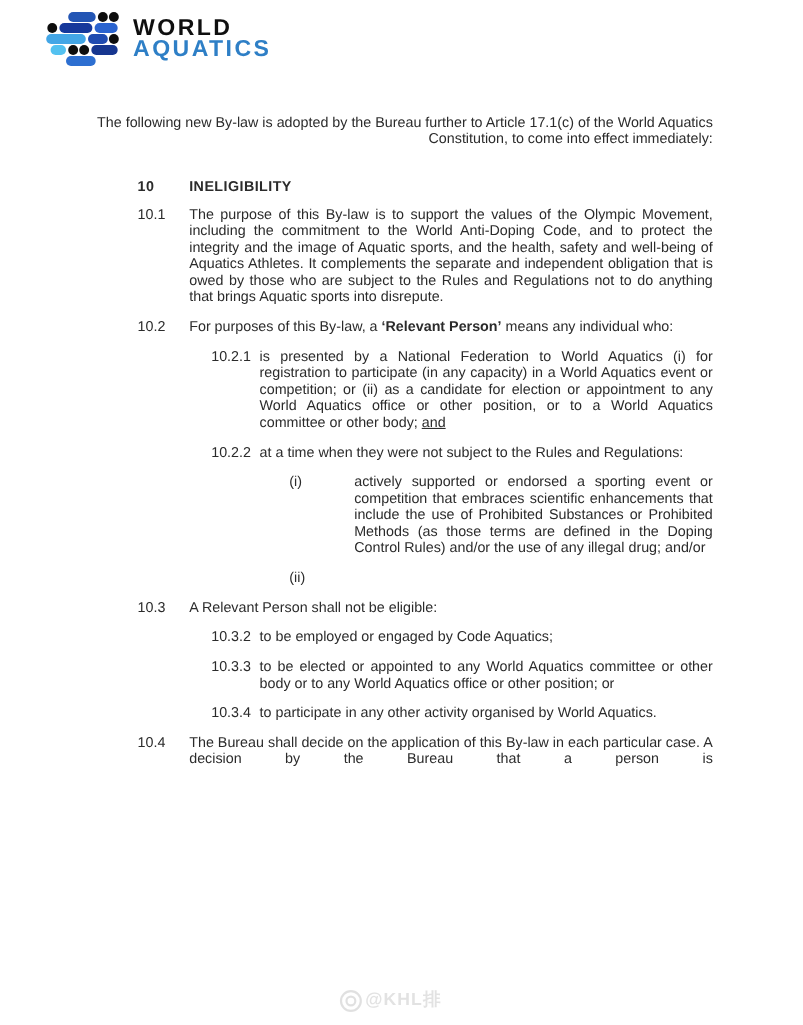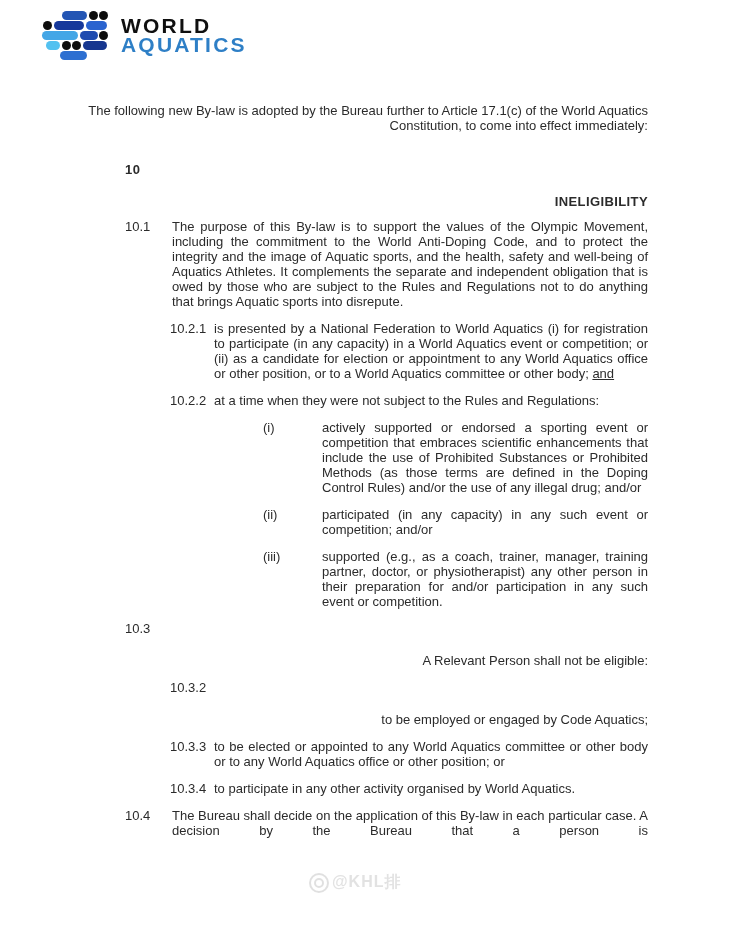--- a/index.html
+++ b/index.html
@@ -21,31 +21,31 @@
   .logo-text .w1 { color:#0f0f0f; }
   .logo-text .w2 { color:#2e7fc6;text-align:right; }
 
   
   .content { position:absolute; left:88px; top:103px; width:560px; font-size:13px; line-height:15px; }
   .intro { margin:0 0 29px 0; text-align:right; }
   .clause { display:flex; margin:0 0 12px 0; }
   .heading-row { font-weight:700; letter-spacing:.4px; margin-bottom:10px; }
   .num { white-space:nowrap; }
   .n1 { margin-left:37px; flex:0 0 47px; }
-  .n2 { margin-left:82px; flex:0 0 44px; }
+  .n2 { margin-left:104px; flex:0 0 44px; }
   .n3 { margin-left:175px; flex:0 0 59px; }
   .t { flex:1; margin:0; text-align:justify; }
-  .t.left { text-align:right;margin-top:32px; }
+  .t.left { text-align:left; }
   .t.stretch-last { text-align-last:justify; }
   .u { text-decoration:underline; }
   b { font-weight:700; }
 
   
   .watermark {
-    position:absolute; left:309px; top:872px;
+    position:absolute; left:309px; top:899px;
     display:flex; align-items:center; gap:3px;
     opacity:.5; z-index:2; pointer-events:none;
   }
   .wm-icon { position:relative; width:20px; height:20px; border:2px solid #c3c3c3; border-radius:50%; box-sizing:border-box; }
   .wm-icon::after { content:""; position:absolute; left:3px; top:3px; width:6px; height:6px; border:2px solid #c3c3c3; border-radius:50%; }
   .wm-text { font-size:16px; font-weight:700; letter-spacing:1px; color:#c6c6c6; }
 </style>
 </head>
 <body>
 
@@ -81,45 +81,44 @@
     <div class="clause heading-row">
       <span class="num n1">10</span>
       <p class="t left">INELIGIBILITY</p>
     </div>
 
     <div class="clause">
       <span class="num n1">10.1</span>
       <p class="t">The purpose of this By-law is to support the values of the Olympic Movement, including the commitment to the World Anti-Doping Code, and to protect the integrity and the image of Aquatic sports, and the health, safety and well-being of Aquatics Athletes. It complements the separate and independent obligation that is owed by those who are subject to the Rules and Regulations not to do anything that brings Aquatic sports into disrepute.</p>
     </div>
 
+    <div class="clause">
+      <span class="num n1">10.2</span>
+      <p class="t"><span>For purposes of this By-law, a </span><b>‘Relevant Person’</b><span> means any individual who:</span></p>
+    </div>
 
     <div class="clause">
       <span class="num n2">10.2.1</span>
       <p class="t"><span>is presented by a National Federation to World Aquatics (i) for registration to participate (in any capacity) in a World Aquatics event or competition; or (ii) as a candidate for election or appointment to any World Aquatics office or other position, or to a World Aquatics committee or other body; </span><span class="u">and</span></p>
     </div>
 
     <div class="clause">
       <span class="num n2">10.2.2</span>
       <p class="t">at a time when they were not subject to the Rules and Regulations:</p>
     </div>
 
     <div class="clause">
       <span class="num n3">(i)</span>
       <p class="t">actively supported or endorsed a sporting event or competition that embraces scientific enhancements that include the use of Prohibited Substances or Prohibited Methods (as those terms are defined in the Doping Control Rules) and/or the use of any illegal drug; and/or</p>
     </div>
 
     <div class="clause">
       <span class="num n3">(ii)</span>
-      <p class="t">participated (in any capacity) in any such event or competition; and/or</p>
     </div>
 
-    <div class="clause">
-      <span class="num n3">(iii)</span>
-      <p class="t">supported (e.g., as a coach, trainer, manager, training partner, doctor, or physiotherapist) any other person in their preparation for and/or participation in any such event or competition.</p>
-    </div>
 
     <div class="clause">
       <span class="num n1">10.3</span>
       <p class="t left">A Relevant Person shall not be eligible:</p>
     </div>
 
 
     <div class="clause">
       <span class="num n2">10.3.2</span>
       <p class="t left">to be employed or engaged by Code Aquatics;</p>

